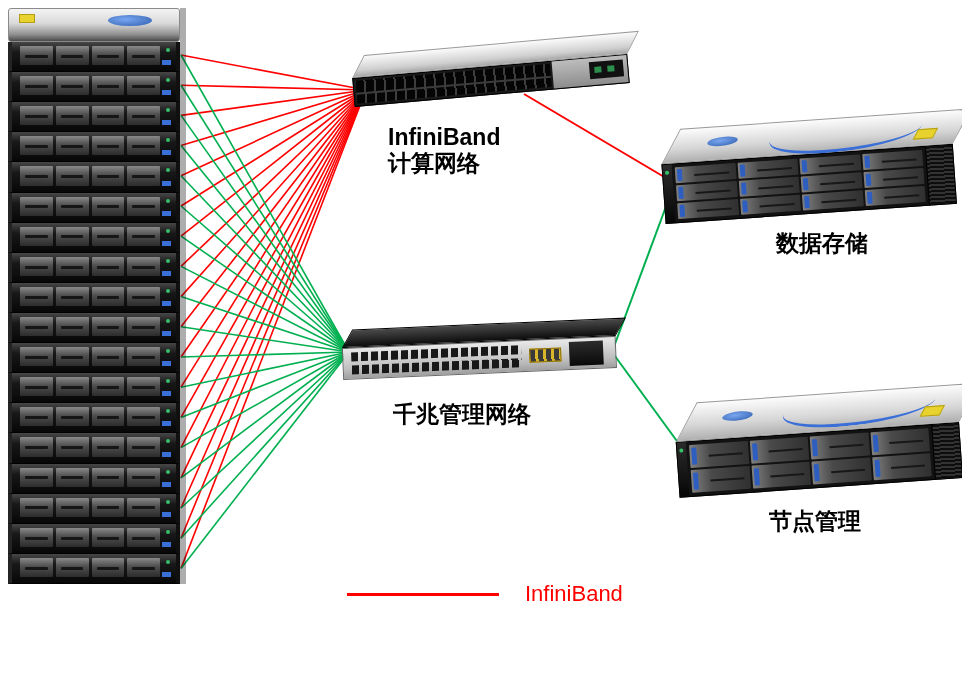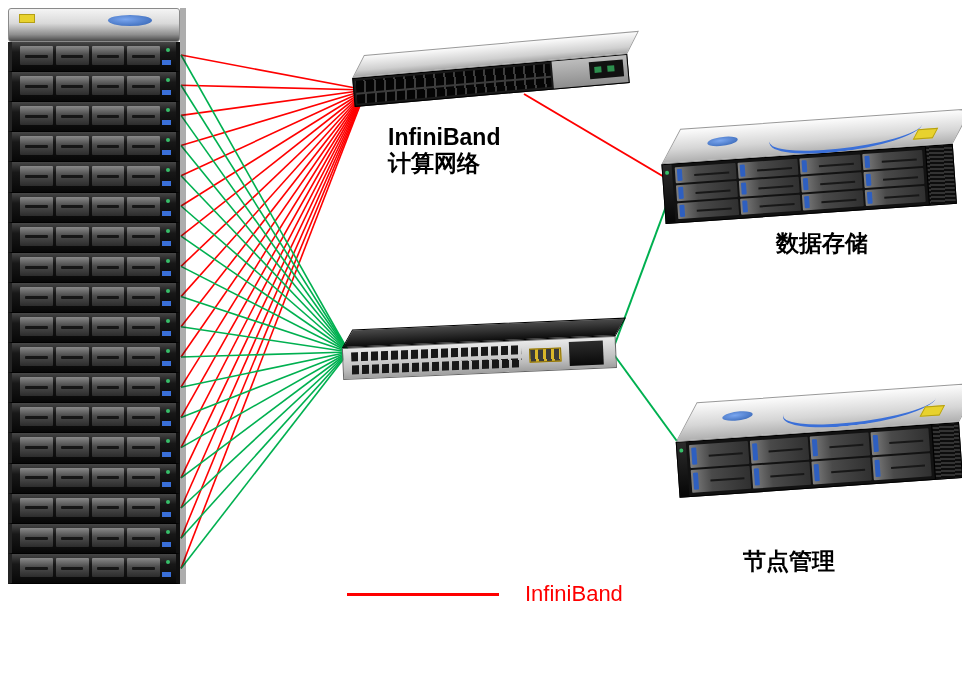--- a/index.html
+++ b/index.html
@@ -76,21 +76,21 @@
   .mgmt .front{height:54px;}
   .mgmt .baygrid{grid-template-columns:repeat(4,1fr);grid-template-rows:repeat(2,1fr);}
 
   
   .lbl{position:absolute;z-index:3;color:#000;font-weight:bold;white-space:nowrap;}
   .zh{font-family:Liberation Mono, monospace;font-size:23px;font-weight:bold;}
   .en{font-family:"Liberation Sans","DejaVu Sans",sans-serif;font-size:23px;font-weight:bold;}
   .lbl-ib{left:388px;top:123px;line-height:28px;}
   .lbl-mgmt{left:393px;top:399px;}
   .lbl-storage{left:776px;top:228px;}
-  .lbl-node{left:743px;top:506px;margin-top:40px;}
+  .lbl-node{left:769px;top:506px;}
   .lbl-compute{left:33px;top:611px;}
 
   
   .legend-row{position:absolute;z-index:3;display:flex;align-items:center;}
   .legend-ib{left:347px;top:581px;}
   .legend-eth{left:347px;top:650px;}
   .legend-line{width:152px;height:3px;}
   .legend-text{margin-left:26px;font-size:22px;font-family:"Liberation Sans",sans-serif;}
   .legend-ib .legend-line,.legend-ib .legend-text{background:var(--c-ib);color:var(--c-ib);}
   .legend-eth .legend-line,.legend-eth .legend-text{background:var(--c-eth);color:var(--c-eth);}
@@ -406,20 +406,21 @@
           <span class="bay"></span>
         </div>
       <div class="endcap"></div>
     </div>
   </div>
 
   <div class="lbl lbl-ib">
     <div class="en">InfiniBand</div>
     <div class="zh">计算网络</div>
   </div>
+  <div class="lbl lbl-mgmt zh">千兆管理网络</div>
   <div class="lbl lbl-storage zh">数据存储</div>
   <div class="lbl lbl-node zh">节点管理</div>
 
   <div class="legend-row legend-ib">
     <span class="legend-line"></span>
     <span class="legend-text">InfiniBand</span>
   </div>
 
 </div>
 

